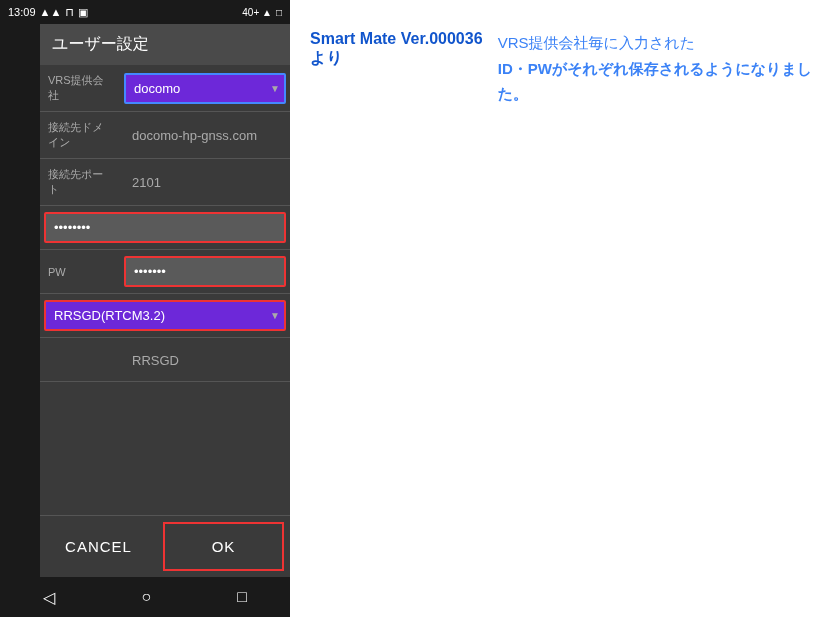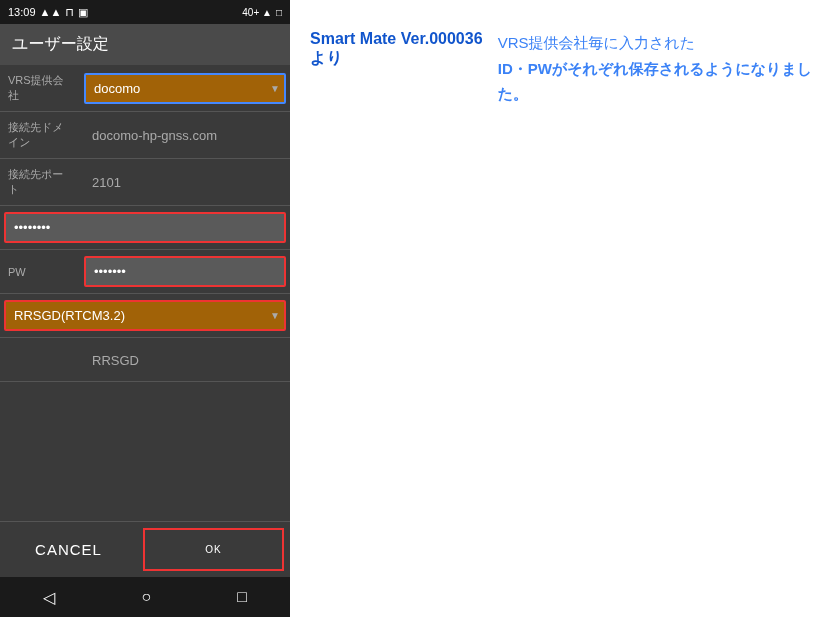--- a/index.html
+++ b/index.html
@@ -48,20 +48,21 @@
       gap: 4px;
     }
 
     
     .app-content {
       flex: 1;
       background: #3a3a3a;
       display: flex;
       flex-direction: column;
       overflow: hidden;
+      margin-left: 40px;
     }
 
     
     .title-bar {
       background: #4a4a4a;
       padding: 10px 12px;
       flex-shrink: 0;
     }
     .title-bar-text {
       color: #ffffff;
@@ -119,21 +120,21 @@
 
     .form-select-wrapper {
       width: 100%;
       position: relative;
       display: flex;
       align-items: center;
     }
 
     .form-select {
       width: 100%;
-      background: #a16207;
+      background: #6d28d9;
       border: 2px solid #4488ff;
       color: #ffffff;
       font-size: 13px;
       padding: 6px 24px 6px 8px;
       border-radius: 2px;
       outline: none;
       appearance: none;
       -webkit-appearance: none;
     }
 
@@ -176,21 +177,21 @@
       cursor: pointer;
       text-align: center;
     }
 
     .btn-ok {
       flex: 1;
       padding: 14px 0;
       background: #3a3a3a;
       color: #ffffff;
       border: 2px solid #ee3333;
-      font-size: 10px;
+      font-size: 15px;
       font-weight: 500;
       letter-spacing: 1px;
       cursor: pointer;
       text-align: center;
       margin: 6px;
     }
 
     
     .nav-bar {
       height: 40px;

